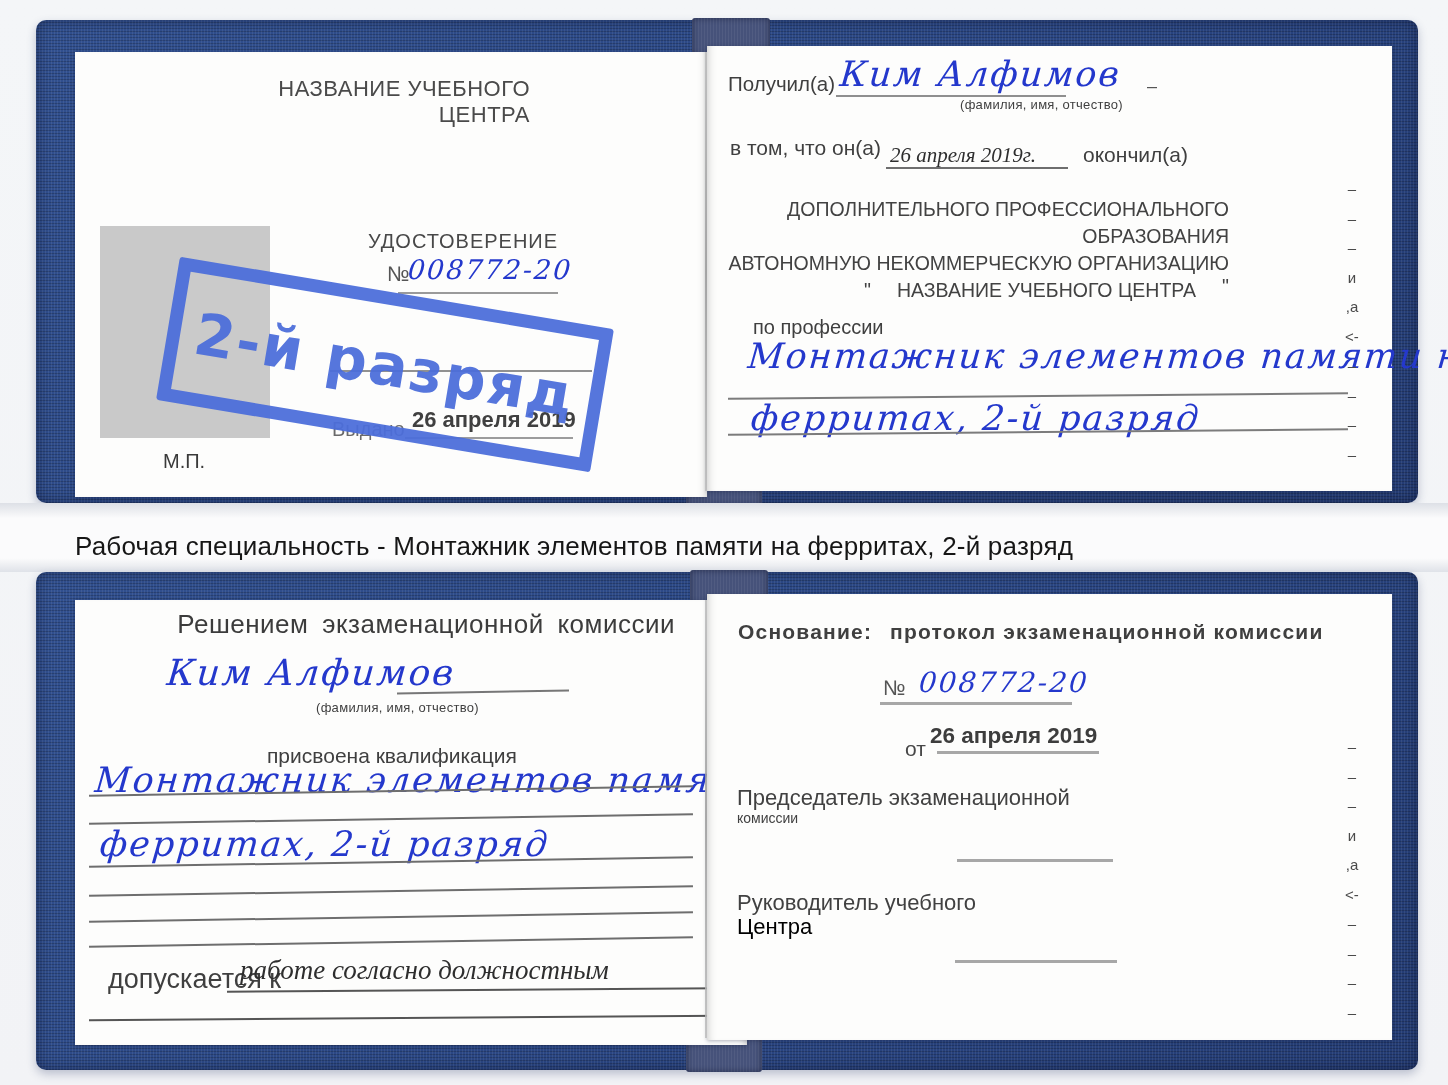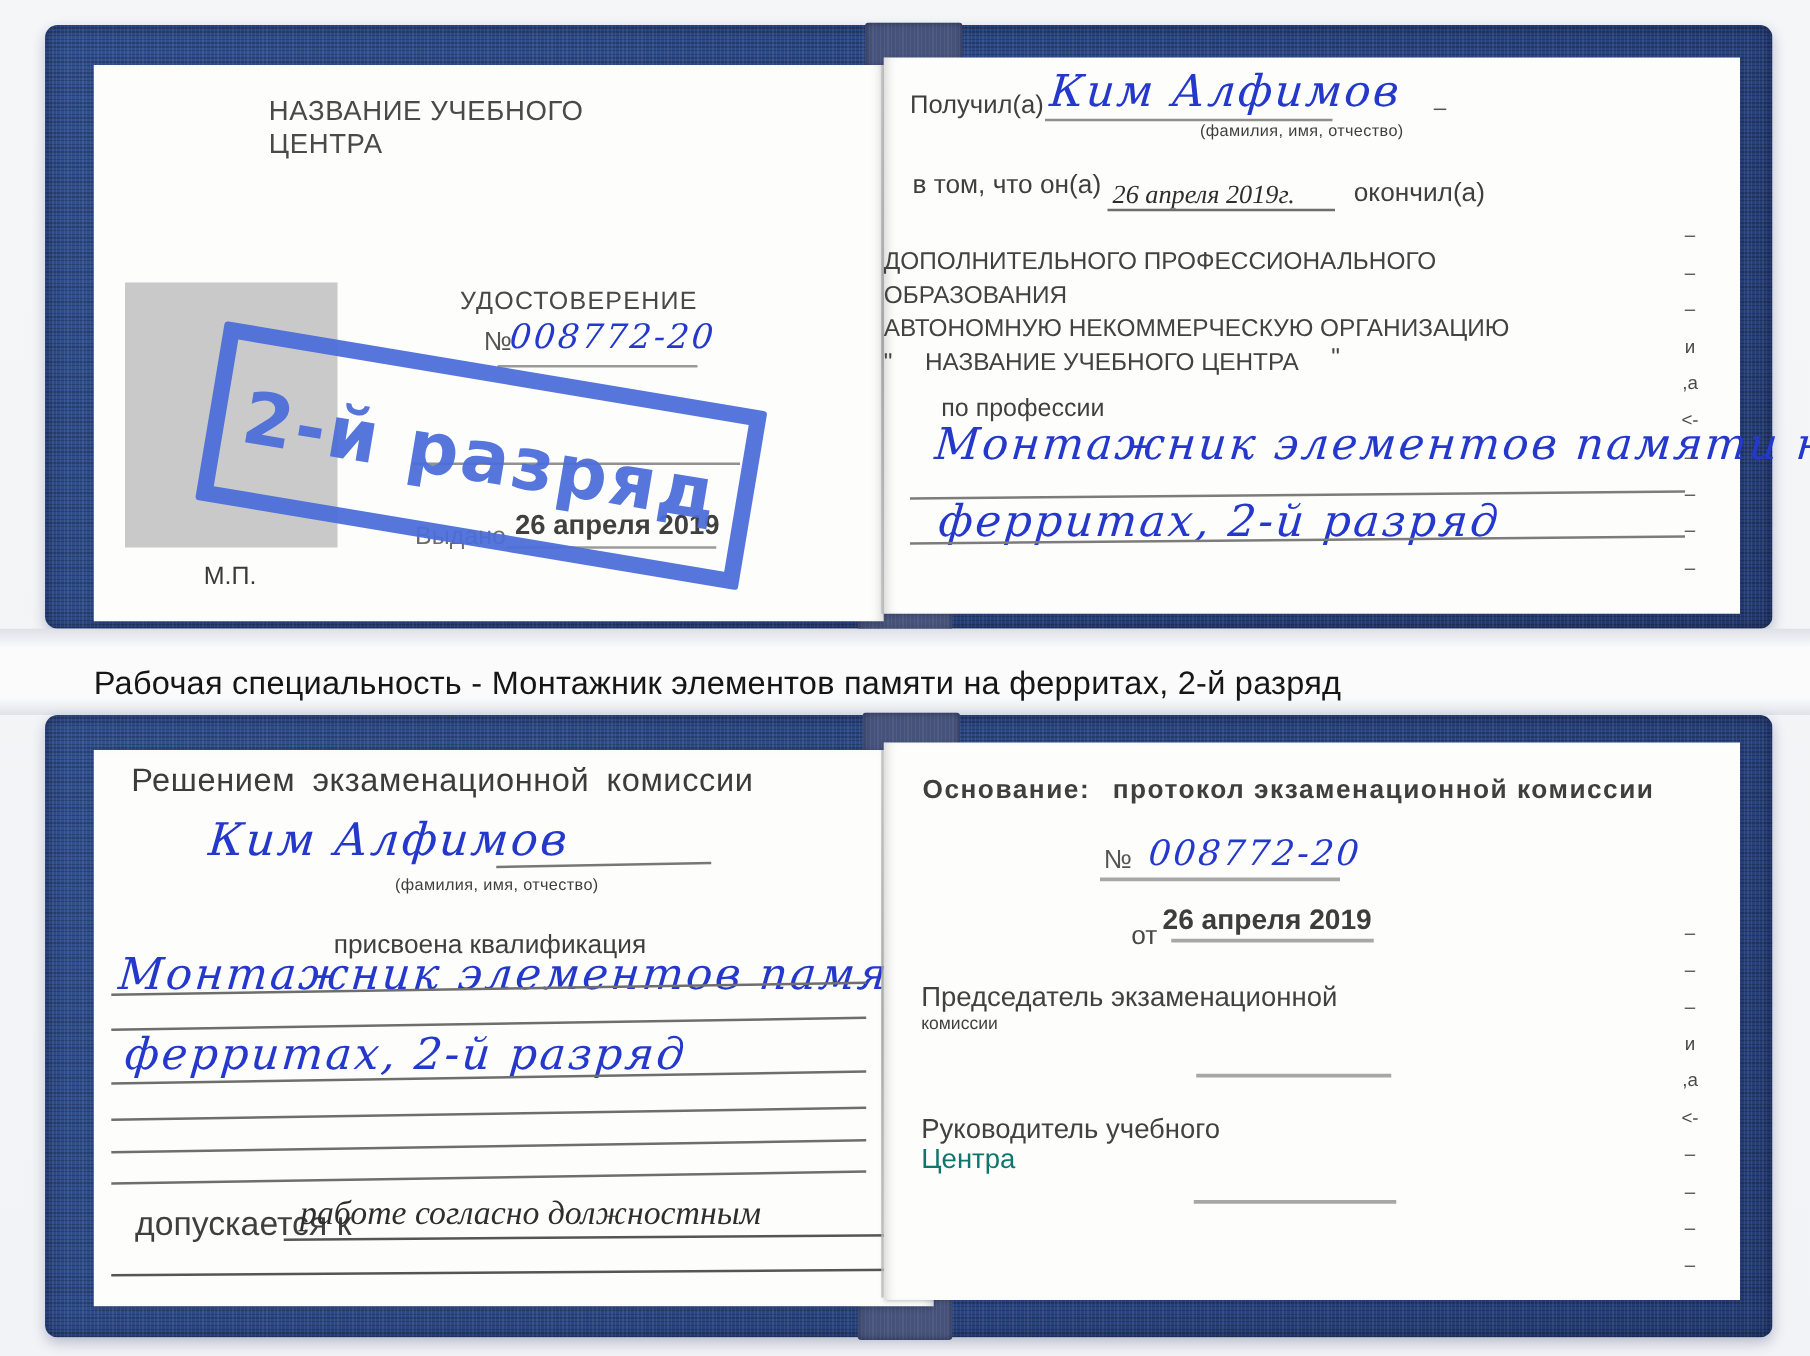--- a/index.html
+++ b/index.html
@@ -58,21 +58,21 @@
     color:#4c6edb;letter-spacing:2px;white-space:nowrap;
   }
   .caption-band{
     position:absolute;left:0;top:503px;width:1448px;height:69px;
     background:linear-gradient(180deg,#dde0e6 0,#fbfbfc 22%,#fbfbfc 80%,#dfe2e8 100%);
   }
   .caption-band .caption-text{
     position:absolute;left:75px;top:28px;font-size:26px;color:#161616;
     letter-spacing:.2px;white-space:nowrap;
   }
-  .centered{text-align:left;}
+  .centered{text-align:right;}
   .nowrap{white-space:nowrap;font-weight:bold;}
 </style>
 </head>
 <body>
 
 <div class="cover" style="left:36px;top:20px;width:1382px;height:483px;">
   <div class="spine-tab" style="left:656px;top:-2px;width:78px;height:50px;"></div>
   <div class="spine-tab" style="left:650px;top:436px;width:76px;height:49px;"></div>
 </div>
 
@@ -172,21 +172,21 @@
   <div class="sig-line" style="left:173px;top:108px;width:192px;"></div>
   <div class="abs" style="left:198px;top:143px;font-size:21px;color:#474747;">от</div>
   <div class="abs nowrap" style="left:223px;top:129px;font-size:22.5px;color:#3d3d3d;">26 апреля 2019</div>
   <div class="sig-line" style="left:230px;top:157px;width:162px;"></div>
 
   <div class="abs form-text" style="left:30px;top:191px;font-size:22px;color:#414141;">Председатель экзаменационной</div>
   <div class="abs form-text" style="left:30px;top:216px;font-size:14px;color:#414141;">комиссии</div>
   <div class="sig-line" style="left:250px;top:265px;width:156px;"></div>
 
   <div class="abs form-text" style="left:30px;top:296px;font-size:22px;color:#414141;">Руководитель учебного</div>
-  <div class="abs form-text" style="left:30px;top:320px;font-size:22px;color:#0f766e;">Центра</div>
+  <div class="abs form-text" style="left:30px;top:320px;font-size:22px;color:#000000;">Центра</div>
   <div class="sig-line" style="left:248px;top:366px;width:162px;"></div>
 
   <div class="edge-marks" style="left:634px;top:138px;">–
 –
 –
 и
 ,а
 &lt;-
 –
 –

